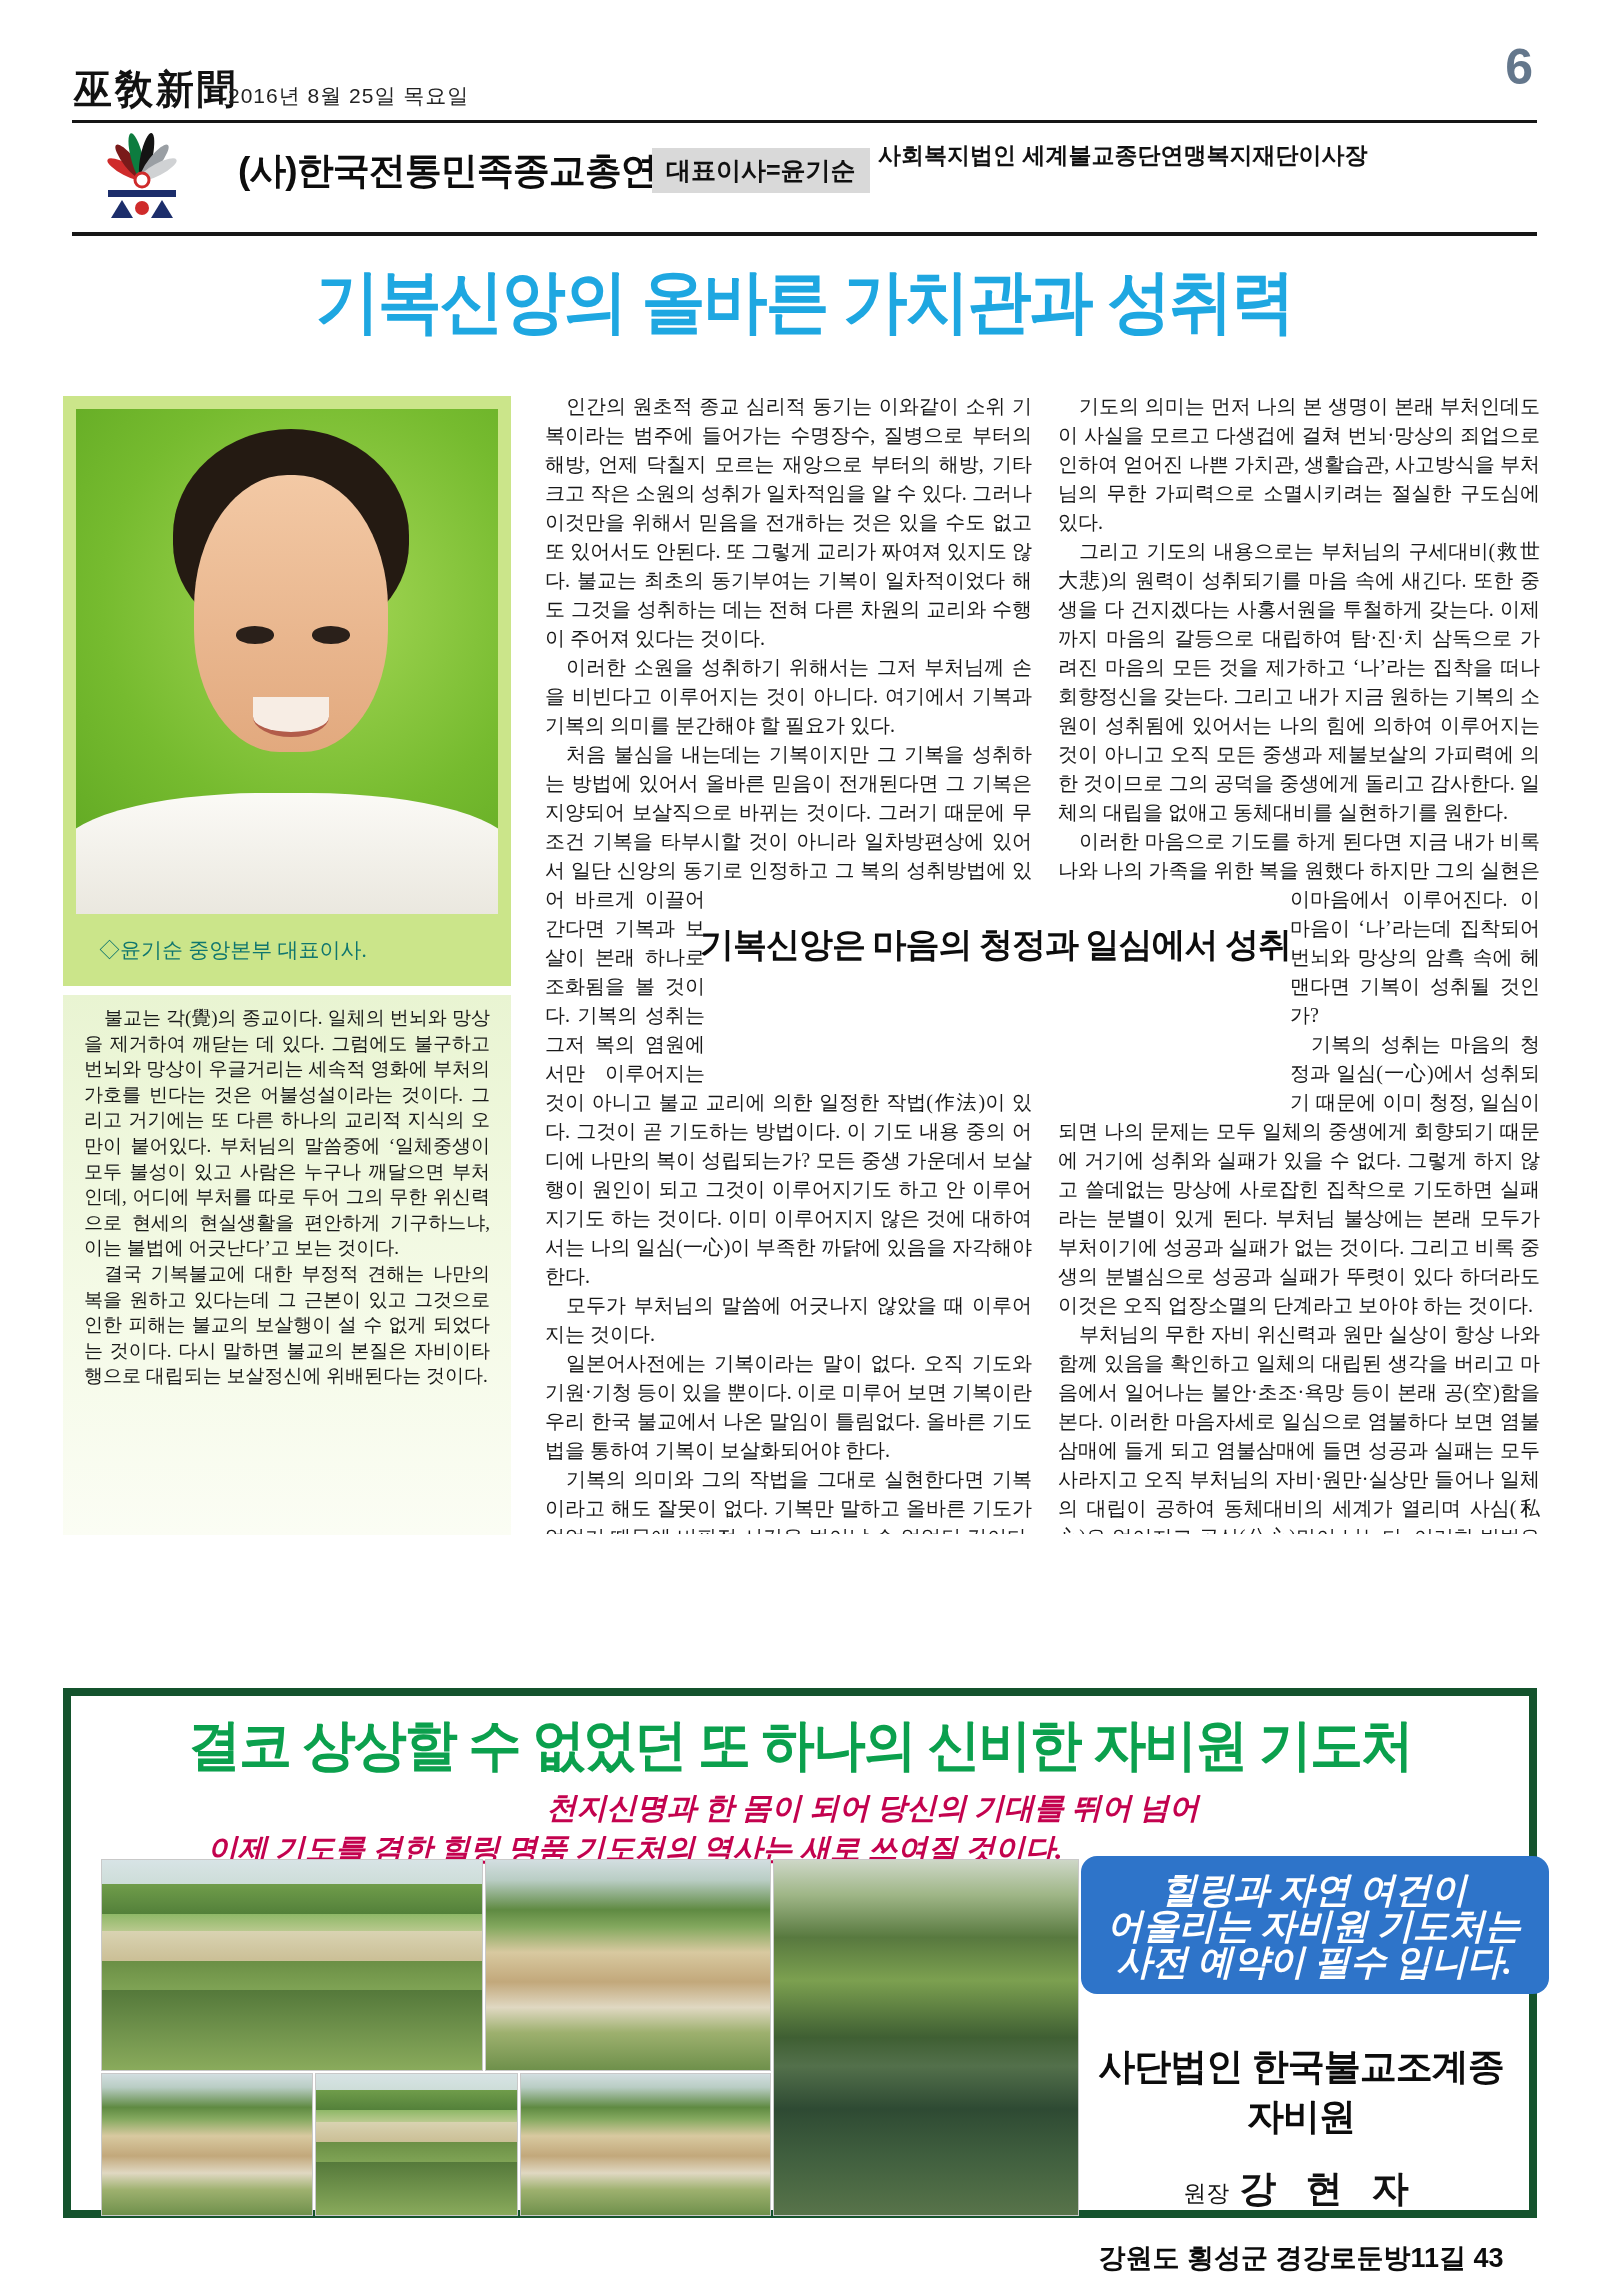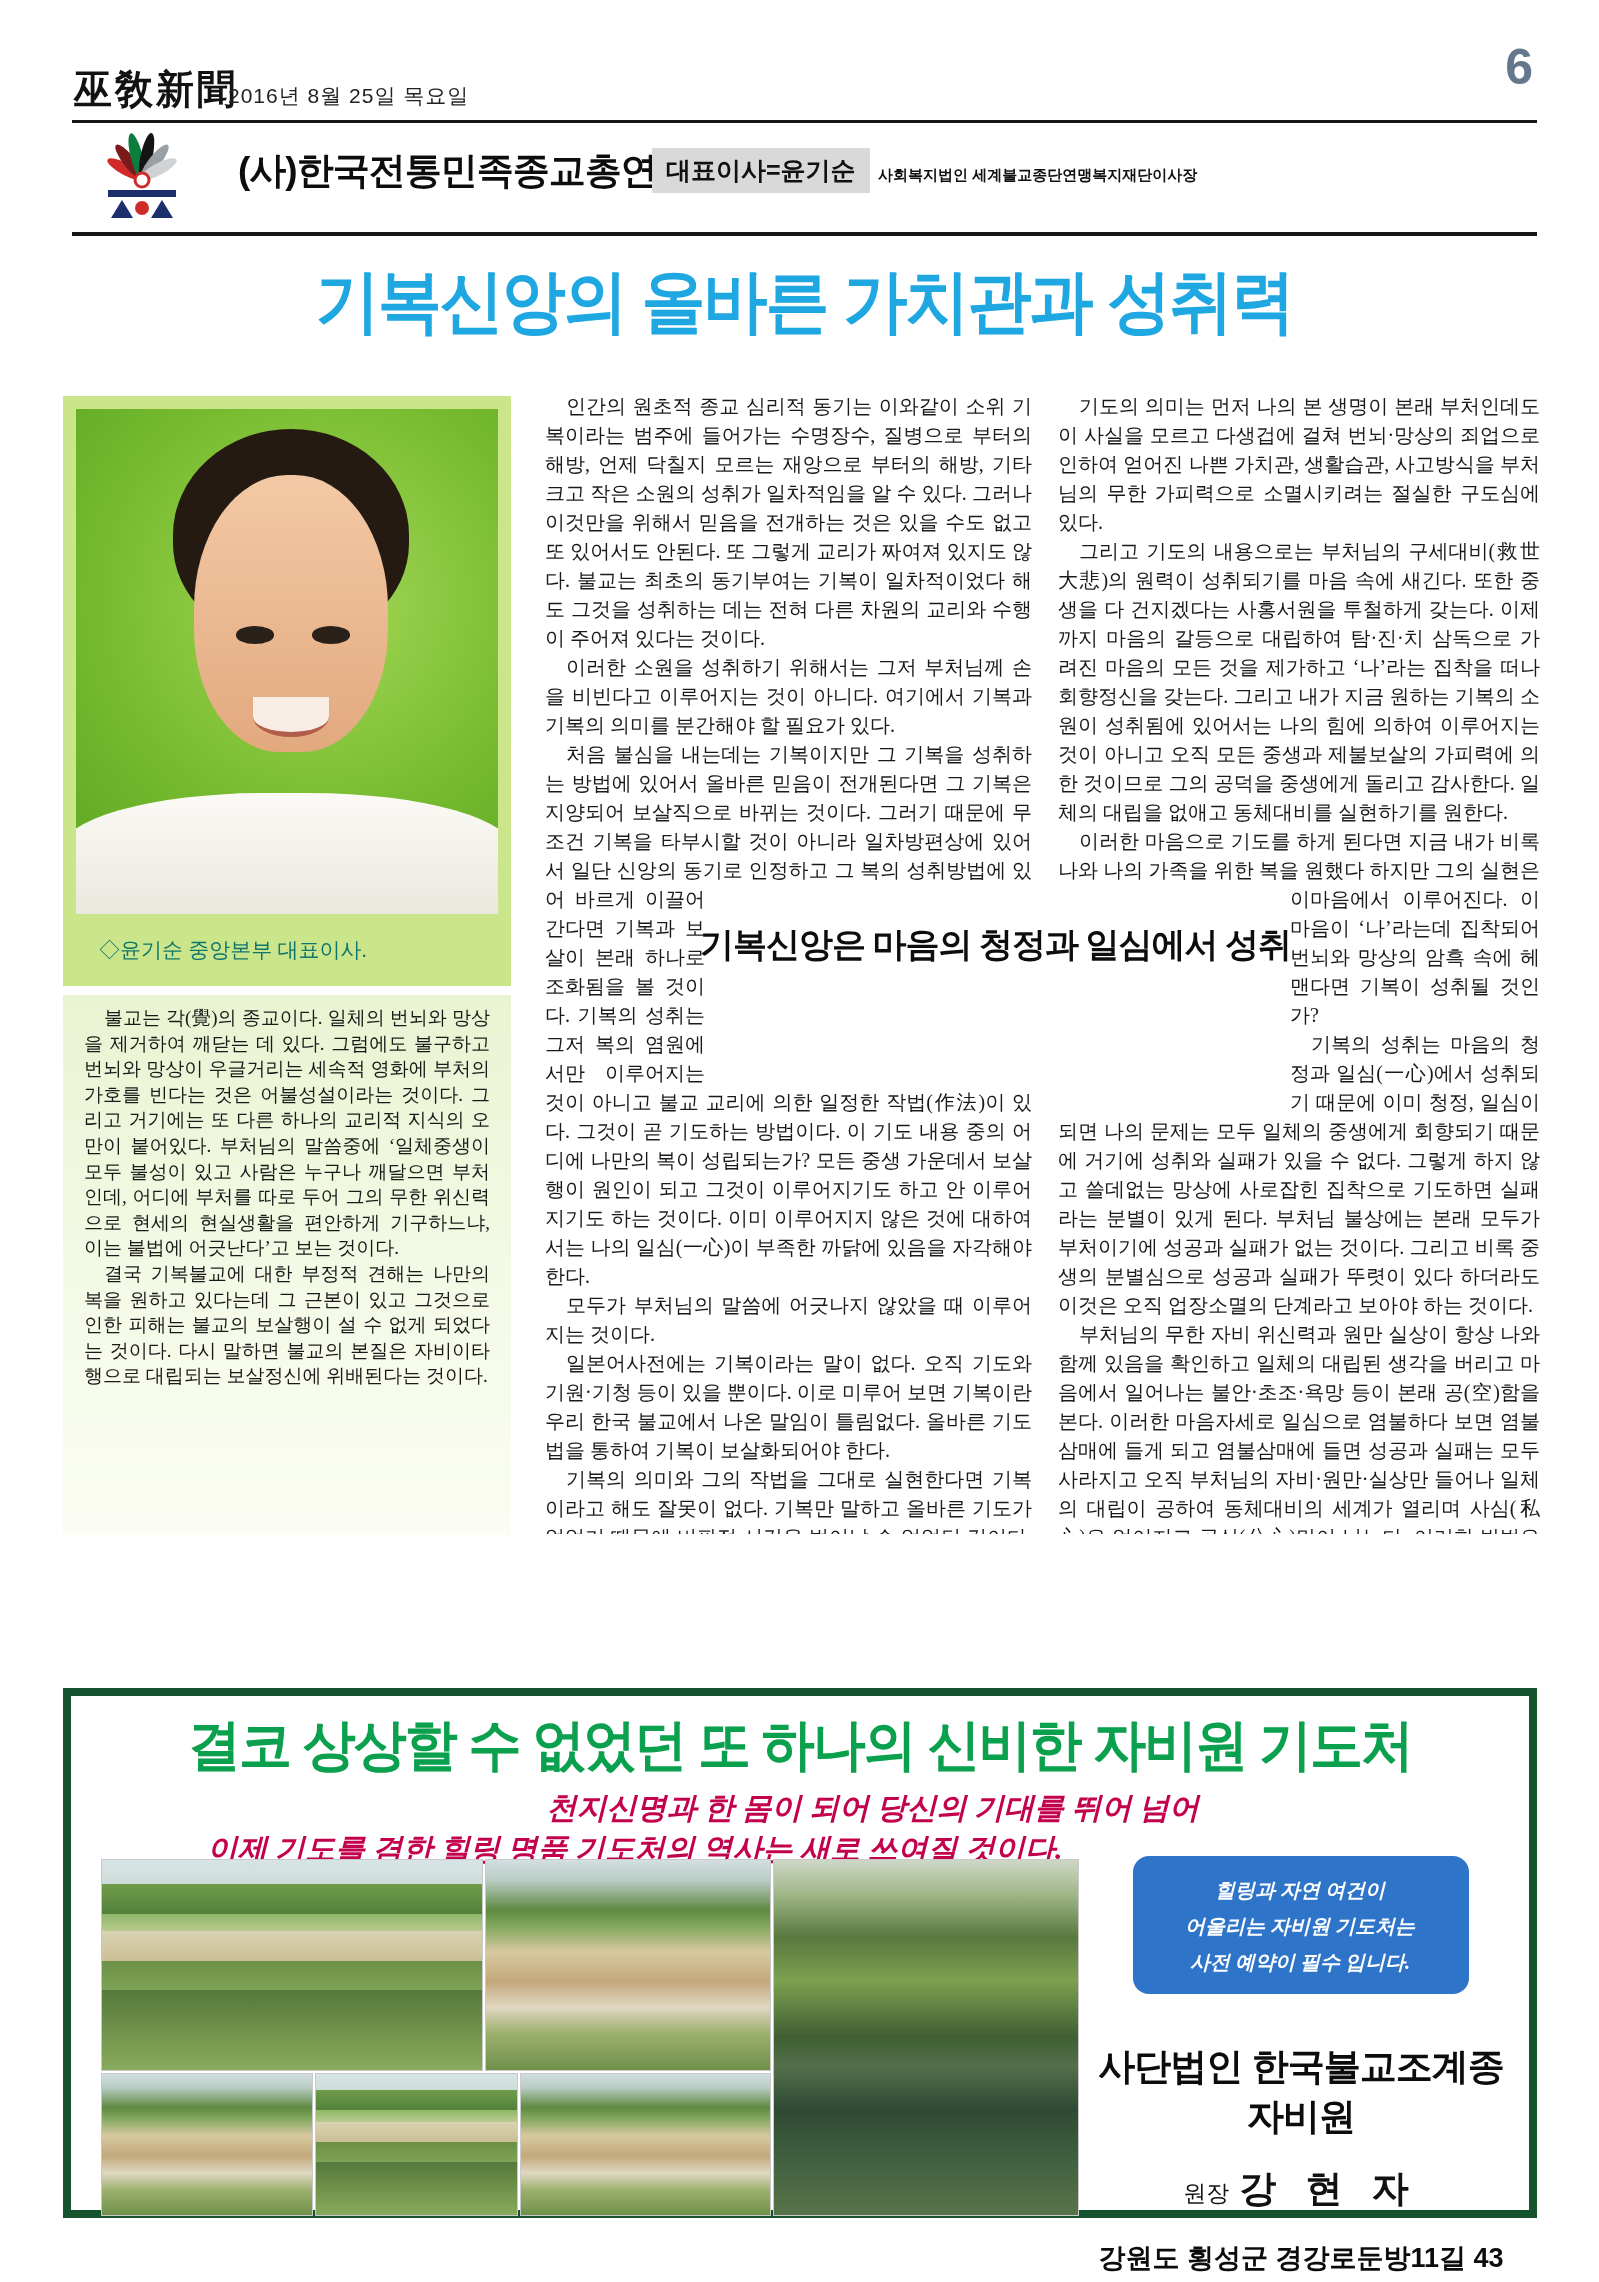--- a/index.html
+++ b/index.html
@@ -14,22 +14,22 @@
   .page-num{position:absolute;right:66px;top:38px;font-family:"Liberation Sans",sans-serif;
     font-size:50px;color:#64778c;font-weight:bold;}
   .rule-1{position:absolute;left:72px;right:62px;top:120px;height:3px;background:#161616;}
 
   
   .logo{position:absolute;left:92px;top:130px;width:100px;height:92px;}
   .org-name{position:absolute;left:238px;top:146px;font-family:"Liberation Sans",sans-serif;
     font-weight:800;font-size:37px;color:#0d0d0d;letter-spacing:-1px;}
   .badge{position:absolute;left:652px;top:148px;background:#d9d9d9;padding:6px 14px;
     font-family:"Liberation Sans",sans-serif;font-weight:800;font-size:25px;color:#101010;}
-  .affil{position:absolute;left:878px;top:166px;font-family:"Liberation Sans",sans-serif;
-    font-size:15px;color:#111;font-weight:600;}
+  .affil{position:absolute;left:878px;top:140px;font-family:"Liberation Sans",sans-serif;
+    font-size:23px;color:#111;font-weight:600;}
   .rule-2{position:absolute;left:72px;right:62px;top:232px;height:4px;background:#161616;}
 
   
   .art-title{position:absolute;left:80px;right:70px;top:258px;text-align:center;
     font-family:"Liberation Sans",sans-serif;font-weight:800;font-size:64px;
     color:#1ea7e1;letter-spacing:-2px;transform:scaleY(1.08);}
 
   
   .photo-frame{position:absolute;left:63px;top:396px;width:448px;height:590px;background:#cbe58a;}
   .portrait{position:absolute;left:13px;top:13px;right:13px;height:505px;overflow:hidden;
@@ -79,23 +79,23 @@
   .ph{position:absolute;overflow:hidden;box-shadow:0 0 0 1px #c9c9c9 inset;}
   .ph-resort{background:linear-gradient(180deg,#d8e4e6 0%,#cdddd8 12%,#6f9c4a 12%,#53803a 26%,
     #8fb868 26%,#b9c98e 34%,#d9d3b2 34%,#cbbf96 48%,#6b8f45 48%,#7fa355 62%,
     #55793b 62%,#8aab5c 100%);}
   .ph-pond{background:linear-gradient(180deg,#cfd8c9 0%,#9fb687 10%,#58793f 22%,#7ca050 34%,
     #3f5f33 50%,#53704b 58%,#2e4a33 70%,#41603f 84%,#58744a 100%);}
   .ph-house{background:linear-gradient(180deg,#d4dfe2 0%,#b9cdc4 10%,#5f8a42 24%,#83a85e 32%,
     #d8c9a0 44%,#c2a87b 58%,#e0d8c2 70%,#9db06e 82%,#6d8f4a 100%);}
 
   .ad-info{position:absolute;left:1010px;top:160px;width:440px;text-align:center;}
-  .notice{margin:0 auto;width:336px;background:#2e74c9;border-radius:16px;
+  .notice{margin:0 auto;width:468px;background:#2e74c9;border-radius:16px;
     padding:16px 8px 14px 6px;color:#ffffff;font-style:italic;font-weight:bold;
-    font-size:20px;line-height:36px;box-sizing:border-box;}
+    font-size:36px;line-height:36px;box-sizing:border-box;}
   .ad-org{margin-top:48px;font-family:"Liberation Sans",sans-serif;font-weight:800;
     font-size:37px;color:#0c0c0c;letter-spacing:-1px;}
   .ad-director{margin-top:22px;font-size:23px;color:#111;}
   .ad-director b{font-size:37px;font-weight:bold;letter-spacing:10px;margin-left:10px;}
   .ad-addr{margin-top:26px;font-family:"Liberation Sans",sans-serif;font-weight:800;
     font-size:27px;color:#0c0c0c;}
   .ad-phone{margin-top:10px;font-size:27px;color:#111;letter-spacing:1px;}
 </style>
 </head>
 <body>

